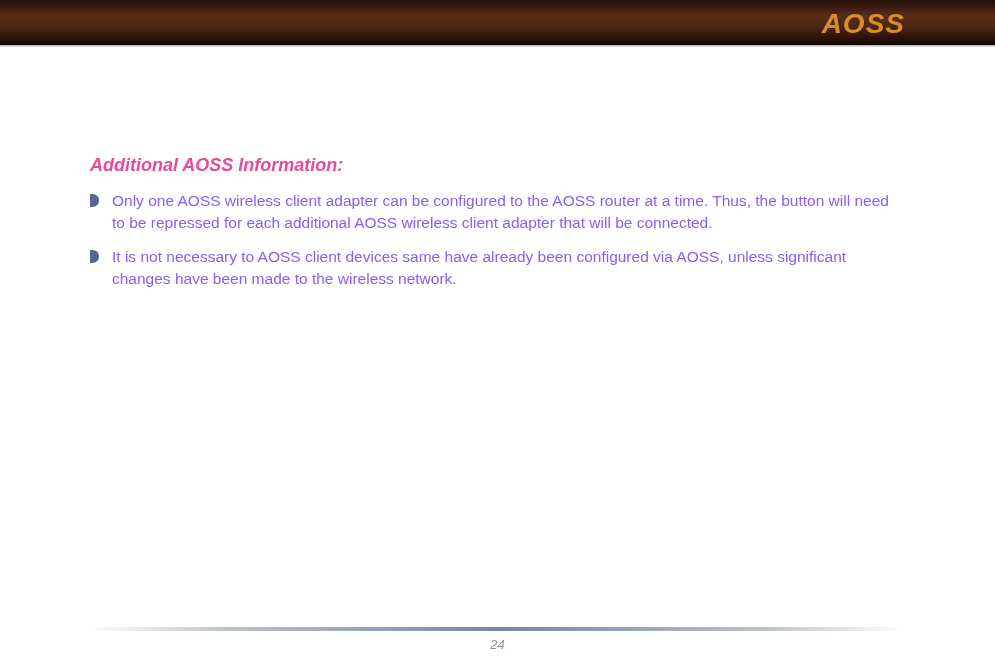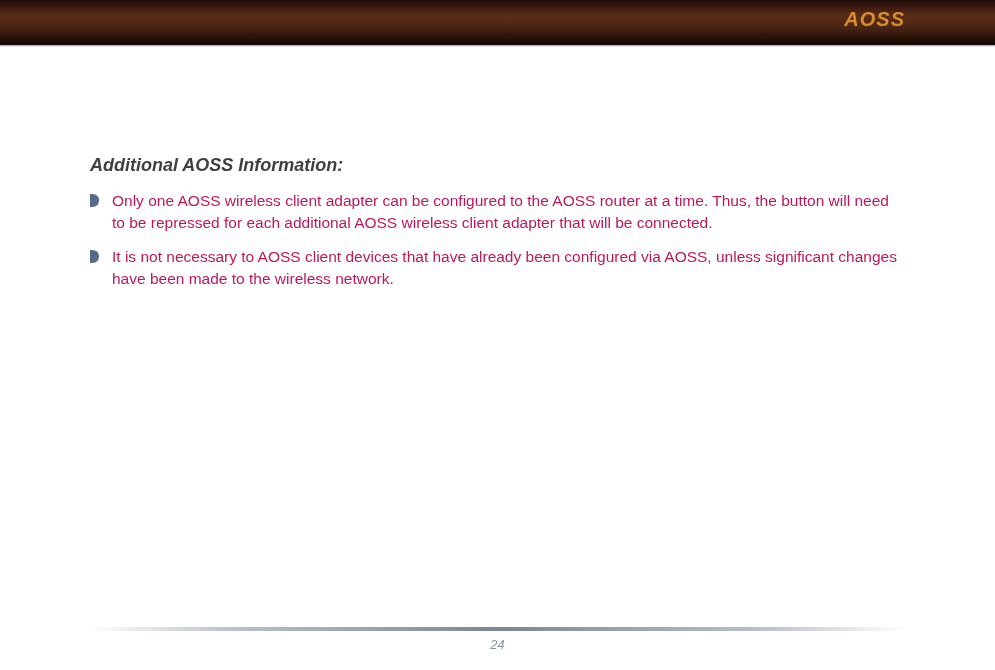--- a/index.html
+++ b/index.html
@@ -24,43 +24,43 @@
       height: 45px;
       background: linear-gradient(180deg, #1f0f0a 0%, #3a1810 15%, #5a2e18 35%, #4a2614 60%, #2a1209 85%, #0d0704 100%);
       position: relative;
       box-shadow: 0 1px 0 #b8b8b8, 0 2px 0 #e5e5e5;
     }
     .header-title {
       position: absolute;
       right: 90px;
       top: 8px;
       color: #d98c2a;
-      font-size: 20px;
+      font-size: 28px;
       font-weight: bold;
       font-style: italic;
       letter-spacing: 1px;
     }
     .content-wrap {
       padding: 110px 90px 0 90px;
     }
     .section-heading {
-      color: #404040;
+      color: #ec4899;
       font-size: 18px;
       font-weight: bold;
       font-style: italic;
       margin-bottom: 14px;
     }
     .bullets {
       list-style: none;
     }
     .bullets li {
       position: relative;
       padding-left: 22px;
       margin-bottom: 12px;
-      color: #be185d;
+      color: #8b5cf6;
       font-size: 15.5px;
       line-height: 1.42;
     }
     .bullets li .bullet-icon {
       position: absolute;
       left: 0;
       top: 4px;
       width: 9px;
       height: 13px;
       display: inline-block;
@@ -109,21 +109,21 @@
             </svg>
         </span>
         <span>Only one AOSS wireless client adapter can be configured to the AOSS router at a time.  Thus, the button will need to be repressed for each additional AOSS wireless client adapter that will be connected.</span>
       </li>
       <li>
         <span class="bullet-icon">
           <svg viewBox="0 0 9 13">
               <path d="M0 0 L2 0 Q9 0 9 6.5 Q9 13 2 13 L0 13 Z" fill="#546b8e"></path>
             </svg>
         </span>
-        <span>It is not necessary to AOSS client devices that have already been configured via AOSS, unless significant changes have been made to the wireless network.</span>
+        <span>It is not necessary to AOSS client devices same have already been configured via AOSS, unless significant changes have been made to the wireless network.</span>
       </li>
     </ul>
   </div>
 
   <div class="footer-area">
     <div class="rule-line"></div>
     <div class="page-num">24</div>
   </div>
 </div>
 

